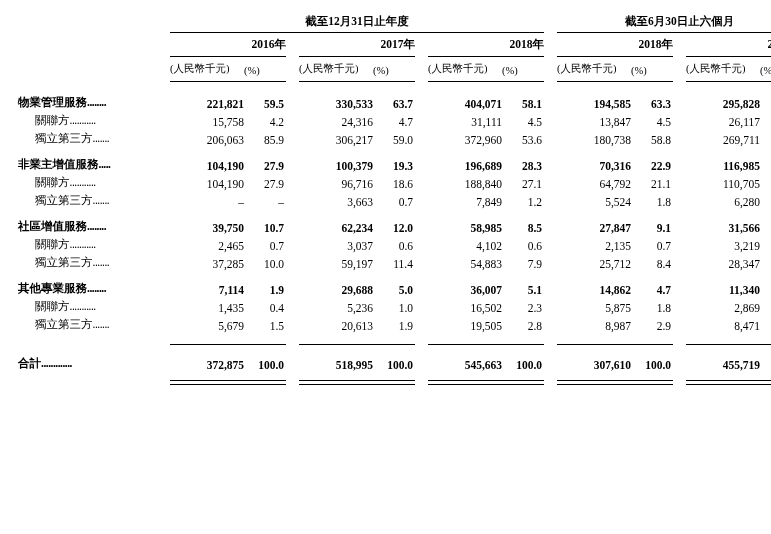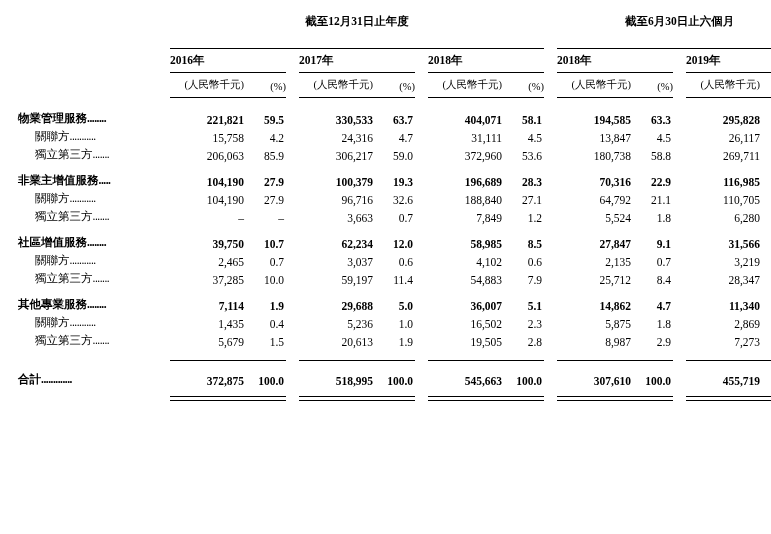--- a/index.html
+++ b/index.html
@@ -37,43 +37,43 @@
     padding: 0;
     vertical-align: bottom;
     font-weight: normal;
   }
 
   
   .grp-head {
     text-align: center;
     font-weight: bold;
     font-size: 11.5px;
-    padding-bottom: 18px;
+    padding-bottom: 2px;
   }
   .rule-top td {
     border-bottom: 1px solid #000;
     height: 1px;
     font-size: 0;
     line-height: 0;
   }
   .yr {
-    text-align: left;
+    text-align: right;
     font-weight: bold;
     font-size: 11.5px;
     padding-top: 4px;
     padding-bottom: 3px;
   }
   .rule-thin td {
     border-bottom: 1px solid #000;
     height: 1px;
     font-size: 0;
     line-height: 0;
   }
   .unit {
-    text-align: right;
+    text-align: left;
     font-size: 10.5px;
     padding-top: 5px;
     padding-bottom: 4px;
   }
   .unit-rule td {
     border-bottom: 1px solid #000;
     height: 1px;
     font-size: 0;
     line-height: 0;
   }
@@ -288,21 +288,21 @@
         <td></td>
         <td class="num bold">116,985</td>
         <td class="pct bold">25.7</td>
       </tr>
       <tr class="body">
         <td class="label-sub"><span>關聯方</span><span class="leader">...........</span></td>
         <td class="num">104,190</td>
         <td class="pct">27.9</td>
         <td></td>
         <td class="num">96,716</td>
-        <td class="pct">32.6</td>
+        <td class="pct">18.6</td>
         <td></td>
         <td class="num">188,840</td>
         <td class="pct">27.1</td>
         <td></td>
         <td class="num">64,792</td>
         <td class="pct">21.1</td>
         <td></td>
         <td class="num">110,705</td>
         <td class="pct">24.3</td>
       </tr>
@@ -425,21 +425,21 @@
         <td></td>
         <td class="num">20,613</td>
         <td class="pct">1.9</td>
         <td></td>
         <td class="num">19,505</td>
         <td class="pct">2.8</td>
         <td></td>
         <td class="num">8,987</td>
         <td class="pct">2.9</td>
         <td></td>
-        <td class="num">7,273</td>
+        <td class="num">8,471</td>
         <td class="pct">1.9</td>
       </tr>
 
       <tr class="spacer">
           <td colspan="15"></td>
         </tr>
 
       <tr class="total-rule">
         <td class="blankcell"></td>
         <td colspan="2"></td>

